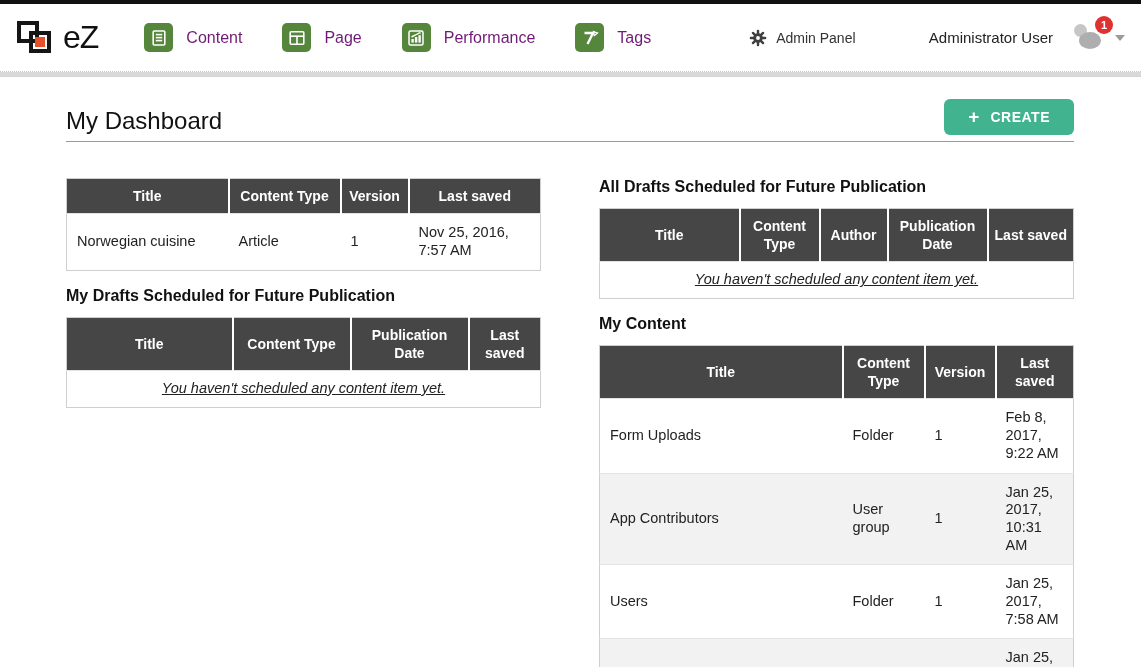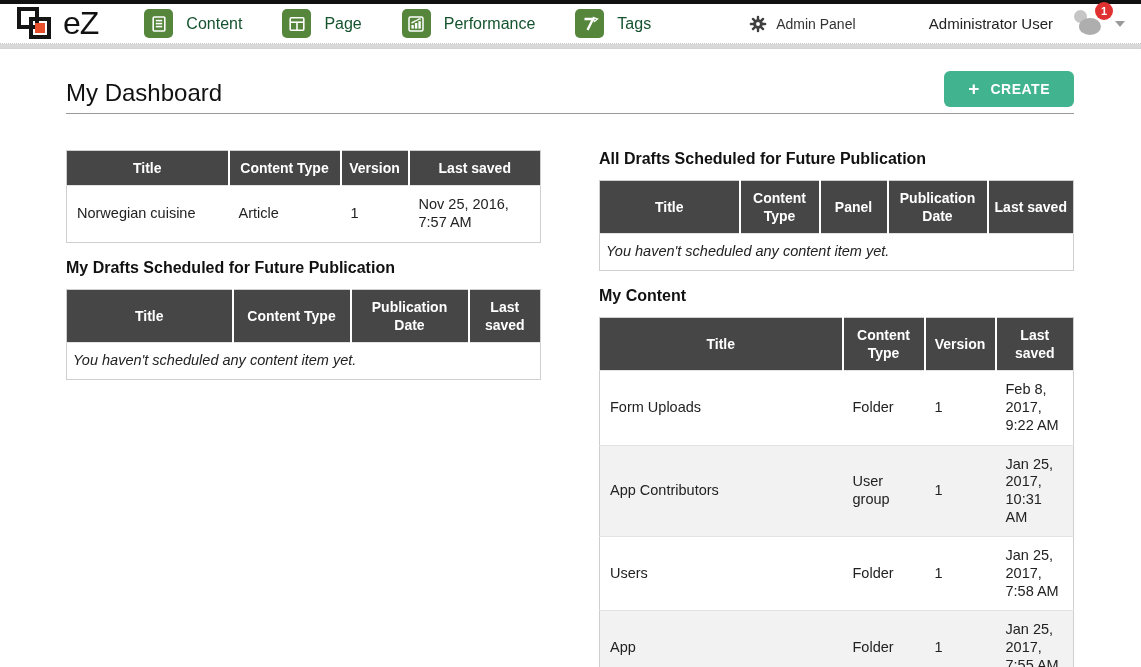--- a/index.html
+++ b/index.html
@@ -2,37 +2,37 @@
 <html><head>
 <meta charset="utf-8">
 <style>
   * { box-sizing: border-box; margin: 0; padding: 0; }
   html,body { width:1141px; height:667px; overflow:hidden; background:#fff;
     font-family:"Liberation Sans", sans-serif; color:#222; }
 
   .window-top { height:4px; background:#111; }
 
   
-  .navbar { height:40px; display:flex; align-items:center; padding:8px 16px;
+  .navbar { height:68px; display:flex; align-items:center; padding:8px 16px;
     background:#fff; border-bottom:1px dotted #c9c9c9; }
   .nav-shadow { height:5px; background:#d9d9d9; border-bottom:1px dotted #d0d0d0; }
 
   .logo { display:flex; align-items:center; gap:9px; margin-right:46px; cursor:pointer; }
   .logo-mark { position:relative; width:38px; height:38px; }
   .lg-a { position:absolute; left:1px; top:2px; width:22px; height:22px;
     border:4px solid #151515; background:#fff; }
   .lg-b { position:absolute; left:13px; top:12px; width:22px; height:22px;
     border:4px solid #151515; background:#e8502c; background-clip:content-box; padding:2px; }
   .logo-text { font-size:32px; color:#111; letter-spacing:-1px; }
 
   .nav-items { display:flex; align-items:center; }
   .nav-item { display:flex; align-items:center; gap:13px; margin-right:40px; cursor:pointer; }
   .nav-icon { width:29px; height:29px; background:#55863c; border-radius:5px;
     display:flex; align-items:center; justify-content:center; flex:0 0 auto; }
-  .nav-label { font-size:16px; color:#14532d; }
+  .nav-label { font-size:16px; color:#701a75; }
 
   .admin-panel { display:flex; align-items:center; gap:9px; margin-left:58px; cursor:pointer; }
   .admin-label { font-size:14px; color:#333; }
 
   .user-area { margin-left:auto; display:flex; align-items:center; }
   .user-name { font-size:15px; color:#222; margin-right:16px; }
   .avatar-wrap { position:relative; width:36px; height:28px; cursor:pointer; }
   .av-head { position:absolute; left:5px; top:0; width:13px; height:13px;
     border-radius:50%; background:#c6c6c6; }
   .av-body { position:absolute; left:10px; top:8px; width:22px; height:17px;
@@ -60,21 +60,21 @@
 
   table { width:100%; border-collapse:collapse; border:1px solid #cfcfcf; table-layout:fixed; }
   thead th { background:#464646; color:#fff; font-size:14px; font-weight:bold;
     text-align:center; vertical-align:middle; padding:8px 5px; line-height:1.3; }
   thead th + th { border-left:2px solid #fff; }
   tbody td { font-size:14.5px; color:#222; padding:10px 10px; line-height:1.22;
     vertical-align:middle; border-top:1px solid #e3e3e3; text-align:left;
     overflow-wrap:break-word; }
   tbody tr { background:#fff; }
   table.striped tbody tr:nth-child(even) { background:#f2f2f2; }
-  .empty-cell { font-style:italic; padding:9px 6px; }
+  .empty-cell { text-align:center; font-style:italic; padding:9px 6px;text-decoration:underline; }
 </style>
 </head>
 <body>
 
 <div class="window-top"></div>
 
 <div class="navbar">
 
   <div class="logo">
     <span class="logo-mark">
@@ -241,21 +241,21 @@
               <col style="width:140px">
               <col style="width:80px">
               <col style="width:68px">
               <col style="width:100px">
               <col style="width:86px">
             </colgroup>
           <thead>
               <tr>
                 <th>Title</th>
                 <th>Content Type</th>
-                <th>Panel</th>
+                <th>Author</th>
                 <th>Publication Date</th>
                 <th>Last saved</th>
               </tr>
             </thead>
           <tbody>
             <tr>
               <td class="empty-cell" colspan="5">You haven't scheduled any content item yet.</td>
             </tr>
           </tbody>
         </table>

